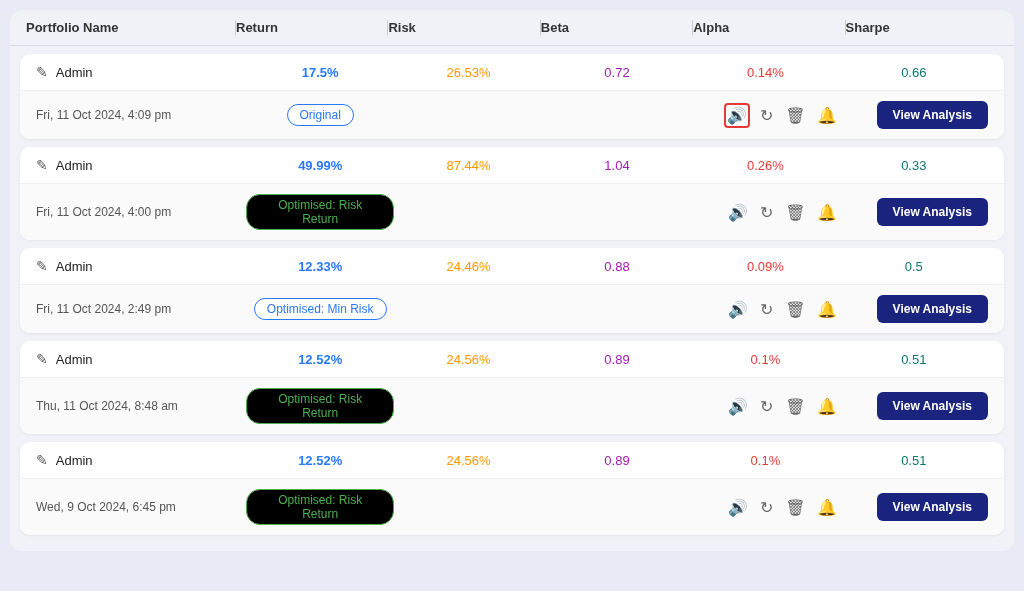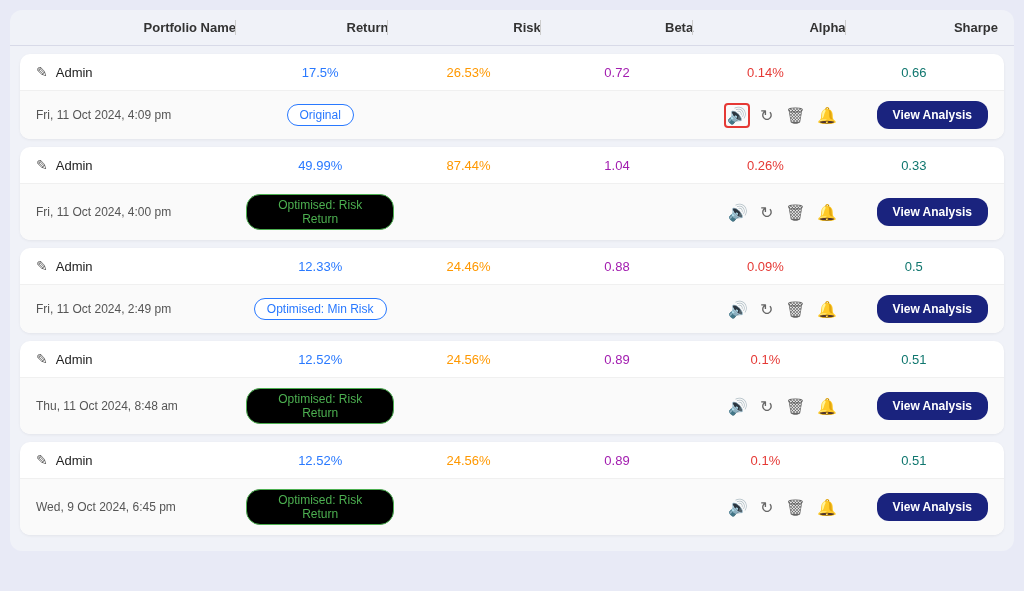--- a/index.html
+++ b/index.html
@@ -17,21 +17,21 @@
       overflow: hidden;
       padding: 0 0 8px 0;
     }
     .table-header {
       display: grid;
       grid-template-columns: 210px 1fr 1fr 1fr 1fr 1fr;
       padding: 10px 16px;
       border-bottom: 1px solid #d8dae8;
     }
     .table-header .col-label {
-      text-align: right;
+      text-align: left;
       font-weight: 600;
       color: #333;
       font-size: 13px;
       position: relative;
     }
     .table-header .col-label:not(:last-child)::after {
       content: '';
       position: absolute;
       right: 0;
       top: 0;
@@ -66,21 +66,21 @@
       text-align: left;
       display: flex;
       align-items: center;
       gap: 8px;
     }
     .edit-icon {
       color: #555;
       font-size: 14px;
       cursor: pointer;
     }
-    .return-val { color: #2979ff; font-weight: 400; }
+    .return-val { color: #2979ff; font-weight: 700; }
     .risk-val { color: #ff9800; font-weight: 500; }
     .beta-val { color: #a21caf; font-weight: 500; }
     .alpha-val { color: #e53935; font-weight: 500; }
     .sharpe-val { color: #0f766e; font-weight: 500; }
     .tag-badge {
       display: inline-block;
       padding: 3px 12px;
       border-radius: 14px;
       font-size: 12px;
       font-weight: 500;
@@ -113,21 +113,21 @@
     .icon-btn.highlighted {
       border: 2px solid #e53935;
       border-radius: 4px;
       padding: 1px;
       color: #333;
     }
     .view-analysis-btn {
       background: #1a237e;
       color: #fff;
       border: none;
-      border-radius: 12px;
+      border-radius: 6px;
       padding: 7px 16px;
       font-size: 12px;
       font-weight: 600;
       cursor: pointer;
       white-space: nowrap;
     }
     
     .bottom-row .cell.actions-col {
       display: flex;
       align-items: center;

